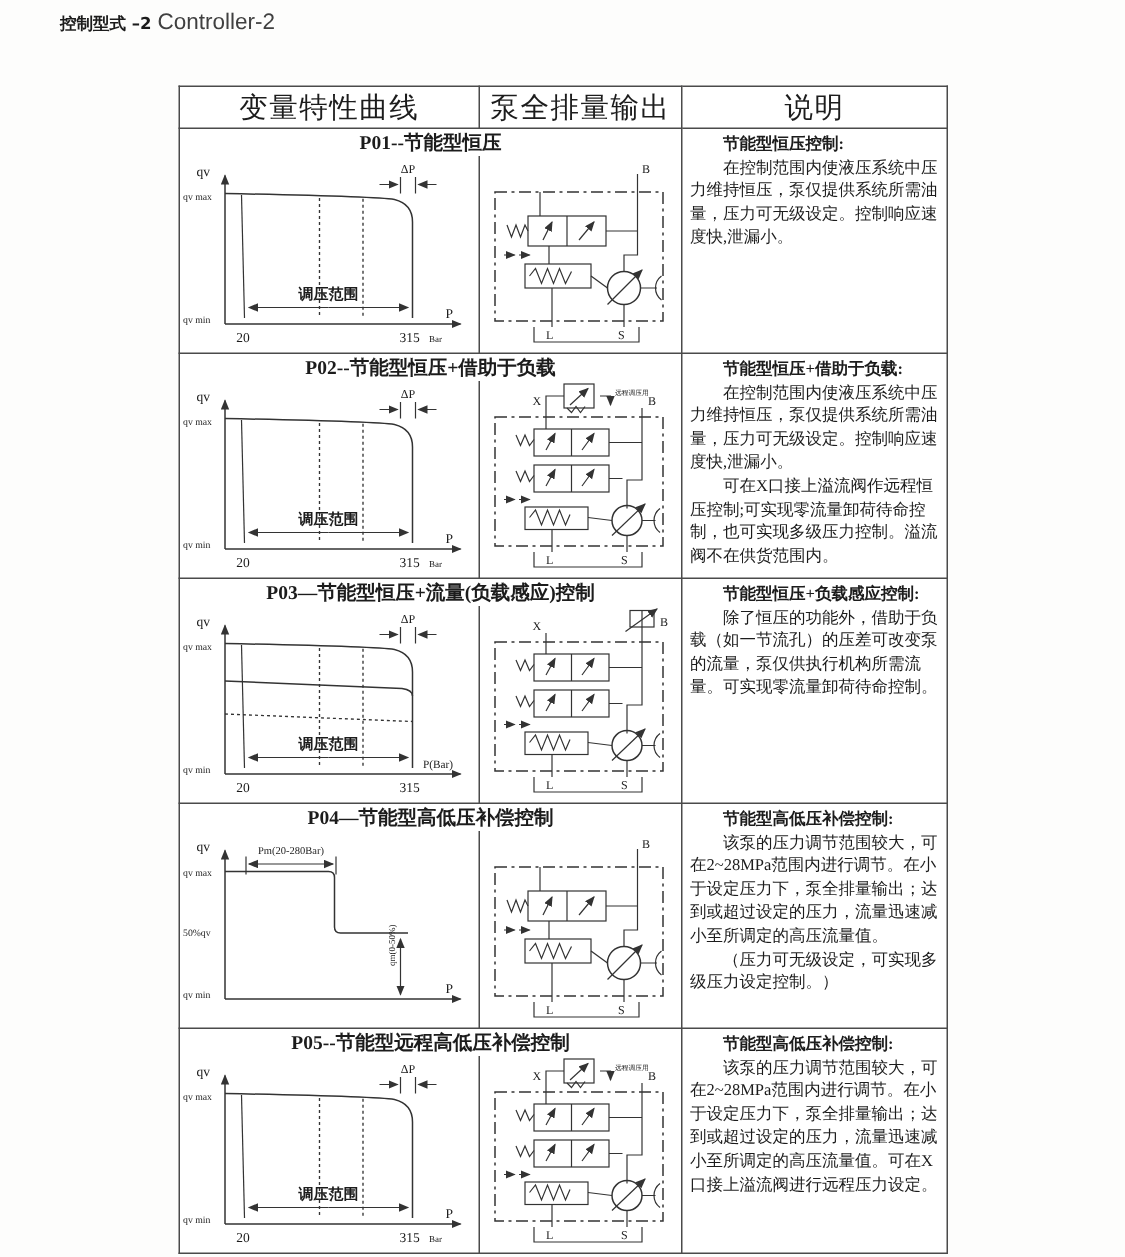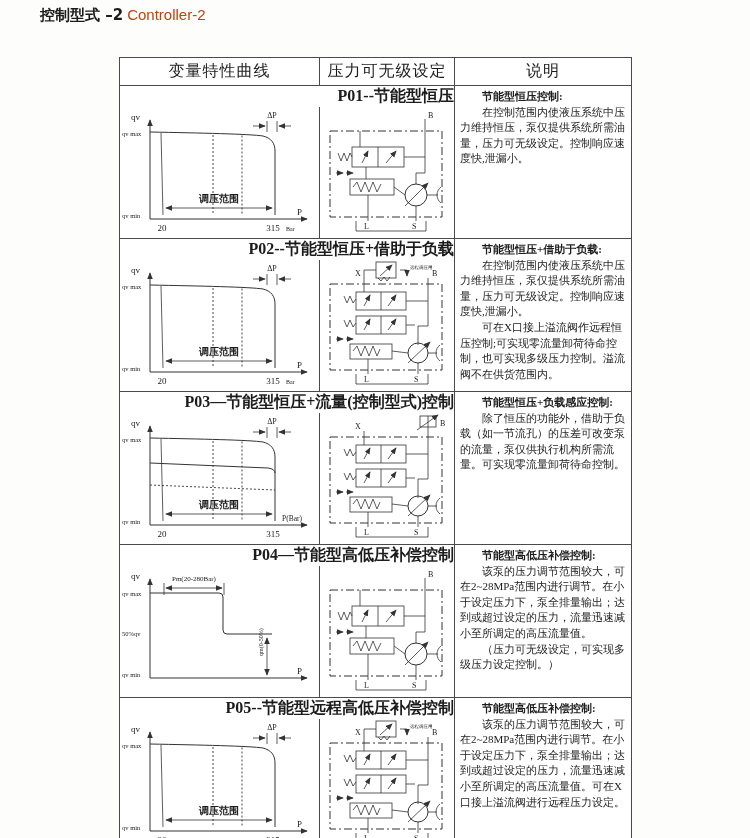--- a/index.html
+++ b/index.html
@@ -1,29 +1,29 @@
 <!DOCTYPE html>
 <html><head>
 <meta charset="utf-8">
 <style>
   html,body{margin:0;padding:0;}
   body{
     width:750px;height:838px;background:#fdfdfc;overflow:hidden;position:relative;
     font-family:"Liberation Serif","DejaVu Serif",serif;color:#1c1c1c;
   }
   .page-title{position:absolute;left:40px;top:6px;font-size:16px;white-space:nowrap;}
-  .page-title .zh{font-weight:bold;font-family:"DejaVu Sans","Liberation Sans",sans-serif;font-size:15px;}
-  .page-title .en{font-family:"Liberation Sans","DejaVu Sans",sans-serif;font-size:15px;color:#c2410c;}
+  .page-title .zh{font-weight:bold;font-family:"DejaVu Sans","Liberation Sans",sans-serif;font-size:11px;}
+  .page-title .en{font-family:"Liberation Sans","DejaVu Sans",sans-serif;font-size:15px;color:#404040;}
   table.spec{
     position:absolute;left:119px;top:57px;border-collapse:collapse;table-layout:fixed;
     width:512px;background:#fff;
   }
   td{border:1px solid #4a4a4a;padding:0;vertical-align:top;}
-  td.hdr{height:27px;text-align:center;vertical-align:middle;font-size:16px;letter-spacing:1px;}
-  td.row-title{height:16px;text-align:right;vertical-align:middle;font-size:16px;font-weight:bold;border-bottom:none;white-space:nowrap;}
+  td.hdr{height:27px;text-align:center;vertical-align:middle;font-size:19px;letter-spacing:1px;}
+  td.row-title{height:16px;text-align:center;vertical-align:middle;font-size:13px;font-weight:bold;border-bottom:none;white-space:nowrap;}
   td.curve-cell,td.symbol-cell{border-top:none;}
   td.curve-cell{width:200px;height:131px;}
   td.symbol-cell{width:135px;height:131px;}
   td.desc-cell{width:177px;padding:3px 5px 2px 5px;font-size:11px;line-height:1.42;}
   .desc-head{margin:0;text-indent:1em;font-weight:600;}
   .desc-cell p{margin:0;text-indent:2em;}
   svg{display:block;}
   .ln{stroke:#333;stroke-width:1;fill:none;}
   .thin{stroke:#333;stroke-width:.8;fill:none;}
   .dash{stroke:#333;stroke-width:.9;fill:none;stroke-dasharray:2 2;}
@@ -49,21 +49,21 @@
 <table class="spec">
   <colgroup>
       <col style="width:200px">
       <col style="width:135px">
       <col style="width:177px">
     </colgroup>
 
   <tbody>
       <tr>
     <td class="hdr">变量特性曲线</td>
-    <td class="hdr">压力可无级设定</td>
+    <td class="hdr">泵全排量输出</td>
     <td class="hdr">说明</td>
   </tr>
 
   <tr>
     <td class="row-title" colspan="2">P01--节能型恒压</td>
     <td class="desc-cell" rowspan="2">
       <p class="desc-head">节能型恒压控制:</p>
       <p>在控制范围内使液压系统中压力维持恒压，泵仅提供系统所需油量，压力可无级设定。控制响应速度快,泄漏小。</p>
       <p></p>
     </td>
@@ -196,21 +196,21 @@
         <path class="thin" d="M48 99 V114"></path>
         <path class="thin" d="M98 103 V114"></path>
         <path class="thin" d="M36 114 V124 H108 V114"></path>
         <text class="lbl" x="44" y="122" font-size="8">L</text>
         <text class="lbl" x="94" y="122" font-size="8">S</text>
       </svg>
     </td>
   </tr>
 
   <tr>
-    <td class="row-title" colspan="2">P03—节能型恒压+流量(控制型式)控制</td>
+    <td class="row-title" colspan="2">P03—节能型恒压+流量(负载感应)控制</td>
     <td class="desc-cell" rowspan="2">
       <p class="desc-head">节能型恒压+负载感应控制:</p>
       <p>除了恒压的功能外，借助于负载（如一节流孔）的压差可改变泵的流量，泵仅供执行机构所需流量。可实现零流量卸荷待命控制。</p>
       <p></p>
     </td>
   </tr>
   <tr>
     <td class="curve-cell">
       <svg width="200" height="131" viewBox="0 0 200 131">
         <line class="ln" x1="30" y1="112" x2="30" y2="13" marker-end="url(#ah)"></line>

